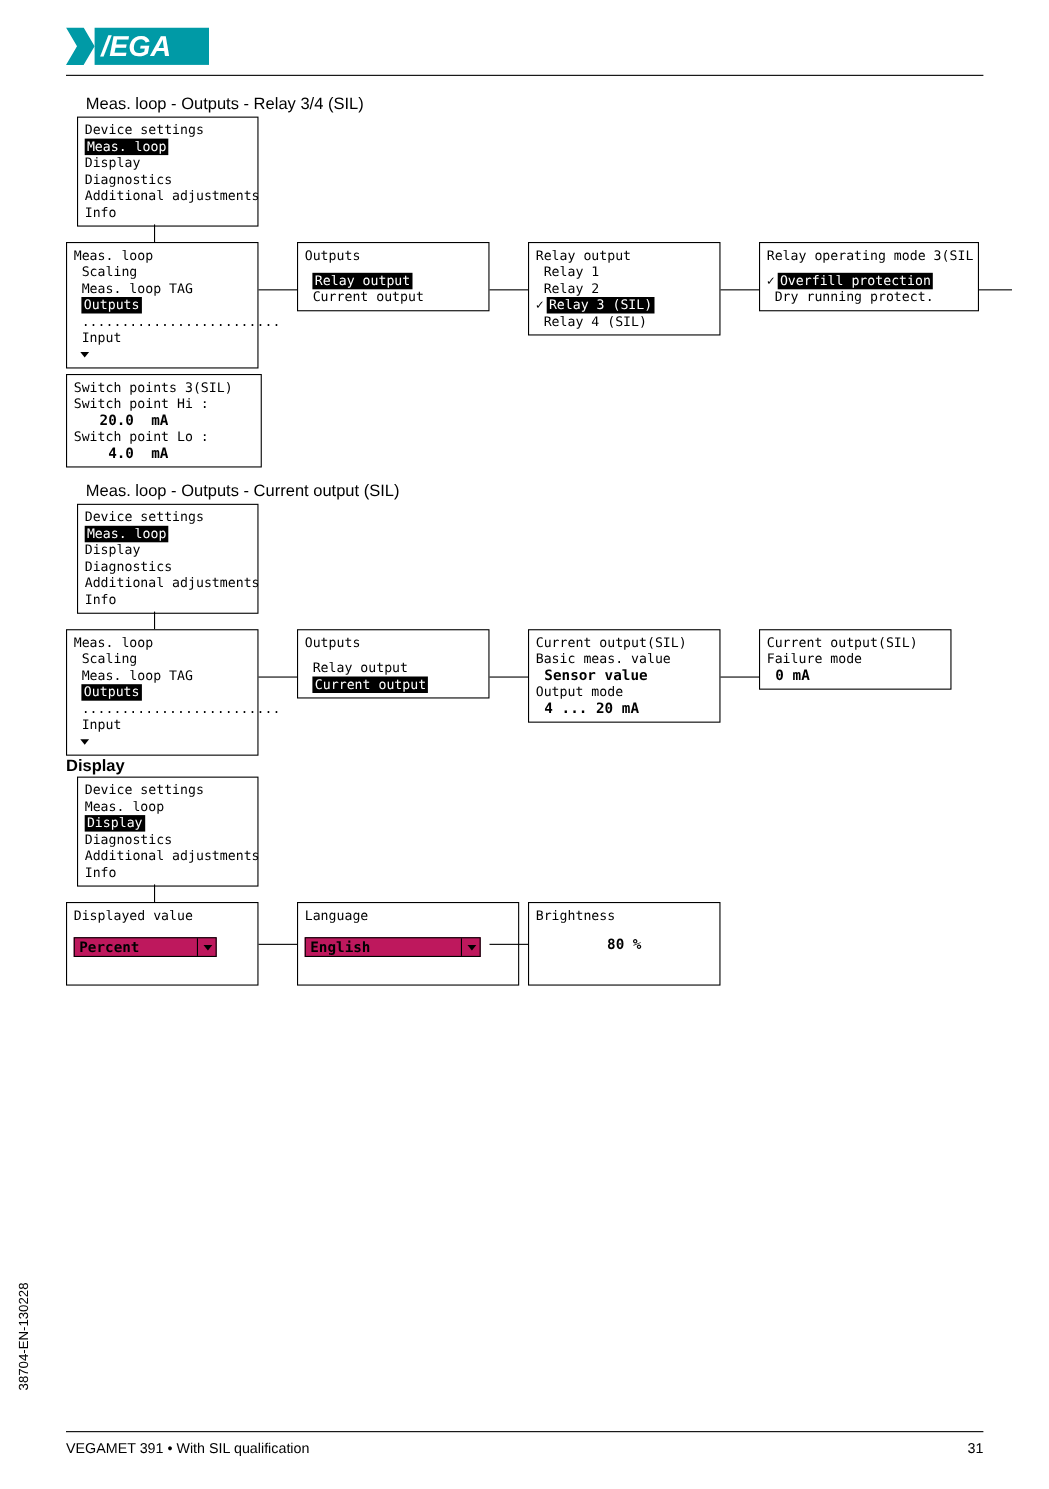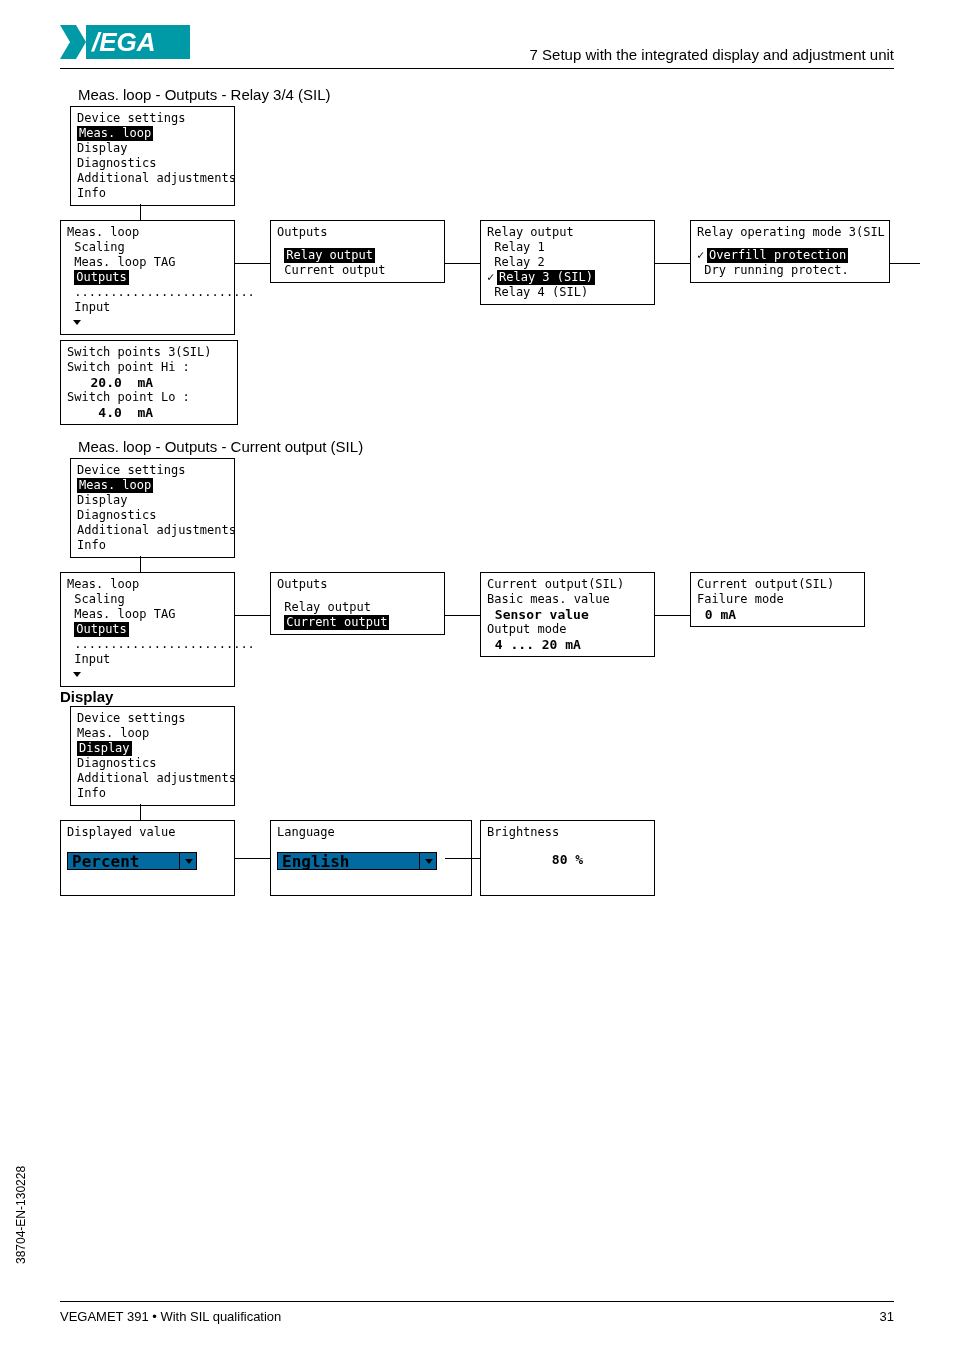--- a/index.html
+++ b/index.html
@@ -85,22 +85,22 @@
     margin-left:2px;
   }
   .dropdown {
     position: relative;
     display: inline-flex;
     align-items: center;
     border: 1px solid #000;
     height: 18px;
     box-sizing: border-box;
     font-family: "Lucida Console", Monaco, monospace;
-    font-size: 16px;
-    background: #0369a1;
+    font-size: 13px;
+    background: #be185d;
   }
   .dropdown .dd-text {
     padding: 0 4px;
     font-weight: bold;
   }
   .dropdown .dd-btn {
     border-left: 1px solid #000;
     width: 16px;
     height: 100%;
     display: flex;
@@ -142,21 +142,20 @@
 <div class="page">
 
   <div class="logo">
     <svg width="130" height="34" viewBox="0 0 130 34">
       <rect x="26" y="0" width="104" height="34" fill="#009aa6"></rect>
       <path d="M0 0 L16 0 L26 17 L16 34 L0 34 L10 17 Z" fill="#009aa6"></path>
       <text x="32" y="26" font-family="Arial" font-weight="bold" font-size="26" fill="#fff" font-style="italic">/EGA</text>
     </svg>
   </div>
 
-  <div class="header-right">7 Setup with the integrated display and adjustment unit</div>
   <div class="header-rule"></div>
 
   <div class="section-title" style="left:60px; top:86px;">Meas. loop - Outputs - Relay 3/4 (SIL)</div>
 
   <div class="menu-box" style="left:70px; top:106px; width:165px;">
     <div class="menu-item">Device settings</div>
     <div class="menu-item"><span class="inverted">Meas. loop</span></div>
     <div class="menu-item">Display</div>
     <div class="menu-item">Diagnostics</div>
     <div class="menu-item">Additional adjustments</div>

